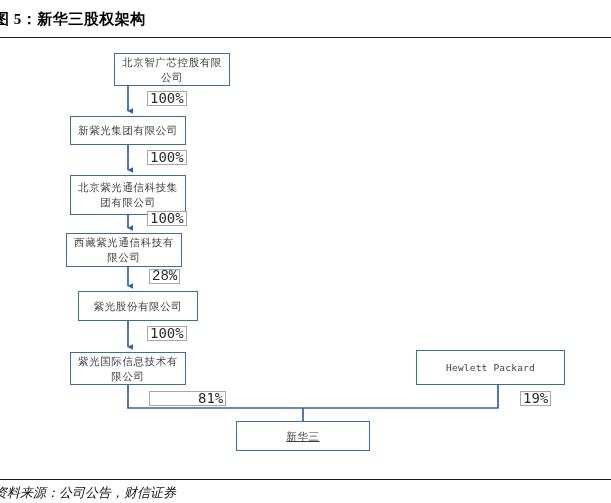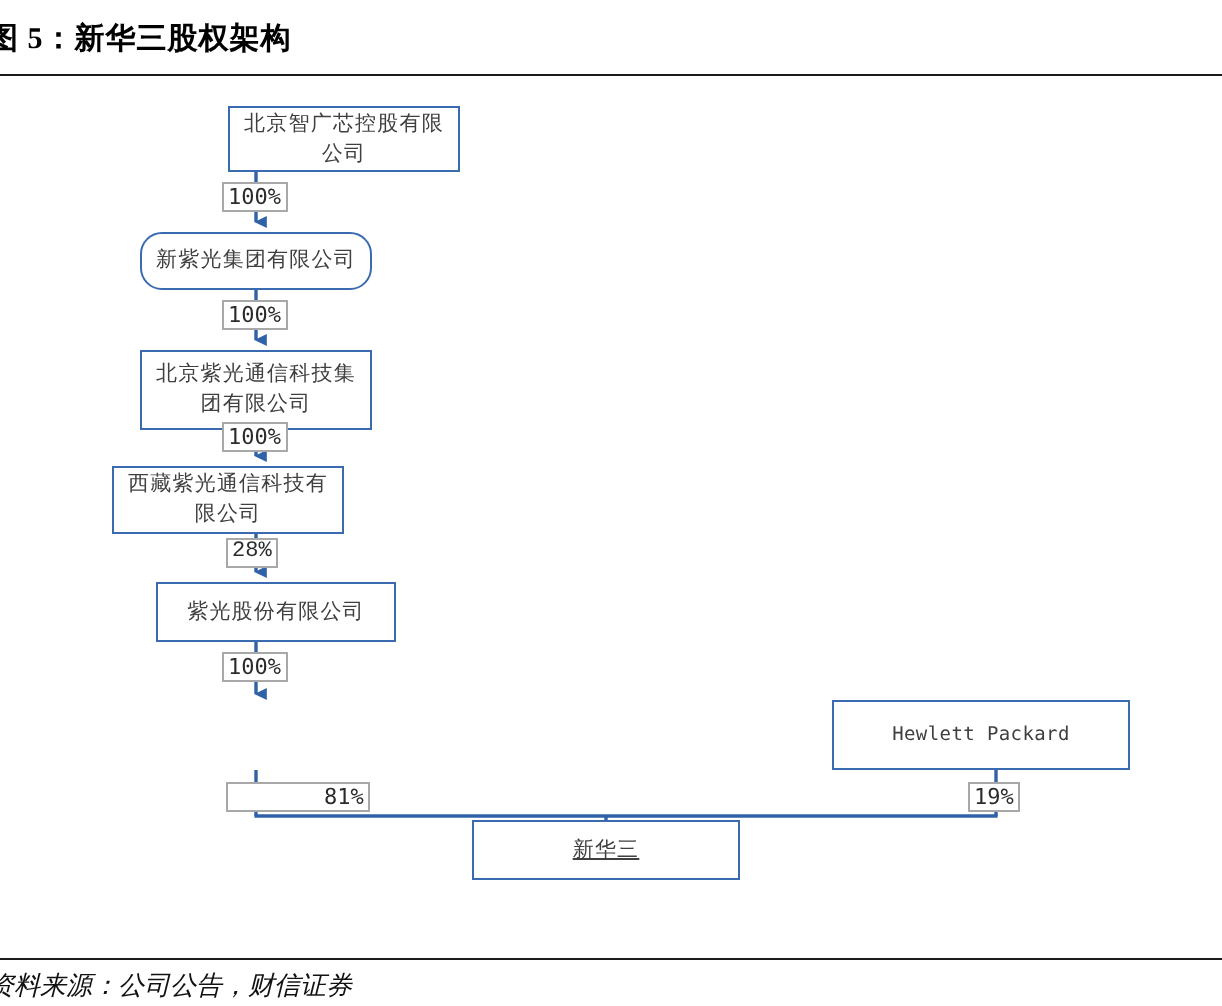--- a/index.html
+++ b/index.html
@@ -99,26 +99,27 @@
     color: #3f3f3f;
   }
 
   
   .pct-label {
     position: absolute;
     box-sizing: border-box;
     background: #ffffff;
     border: 1px solid #a8a8a8;
     font-family: "DejaVu Sans Mono", "Liberation Mono", monospace;
-    font-size: 11px;
+    font-size: 14px;
     line-height: 11px;
     color: #2b2b2b;
     padding: 1px 2px 1px 2px;
     white-space: nowrap;
     letter-spacing: 0;
+    margin-left: 36px;
   }
 </style>
 </head>
 <body>
 
 <div id="figure-title">图 5：新华三股权架构</div>
 <div id="title-rule"></div>
 
 <div id="diagram">
 
@@ -147,43 +148,44 @@
       <line x1="498" y1="347" x2="498" y2="370"></line>
 
       <line x1="303" y1="370" x2="303" y2="390" marker-end="url(#arrow)"></line>
     </g>
   </svg>
 
   <div class="node node-cn" style="left:70px; top:15px; width:116px; height:33px;margin-left:44px;">北京智广芯控股有限公司</div>
 
   <div class="pct-label" style="left:111px; top:53px;">100%</div>
 
-  <div class="node node-cn" style="left:70px; top:78px; width:116px; height:29px;border-radius:11px;">新紫光集团有限公司</div>
+  <div class="node node-cn" style="left:70px; top:78px; width:116px; height:29px;">新紫光集团有限公司</div>
 
   <div class="pct-label" style="left:111px; top:112px;">100%</div>
 
   <div class="node node-cn" style="left:70px; top:137px; width:116px; height:40px;">北京紫光通信科技集团有限公司</div>
 
   <div class="pct-label" style="left:111px; top:173px;">100%</div>
 
-  <div class="node node-cn" style="left:56px; top:195px; width:116px; height:34px;">西藏紫光通信科技有限公司</div>
+  <div class="node node-cn" style="left:66px; top:195px; width:116px; height:34px;">西藏紫光通信科技有限公司</div>
 
   <div class="pct-label" style="left:113px; top:231px;font-family:Liberation Mono, monospace;">28%</div>
 
   <div class="node node-cn" style="left:78px; top:253px; width:120px; height:30px;font-family:Liberation Serif, serif;">紫光股份有限公司</div>
 
   <div class="pct-label" style="left:111px; top:288px;">100%</div>
 
+  <div class="node node-cn" style="left:70px; top:314px; width:116px; height:33px;">紫光国际信息技术有限公司</div>
 
   <div class="pct-label" style="left:113px; top:353px;padding-left:48px;">81%</div>
 
   <div class="node node-en" style="left:416px; top:312px; width:149px; height:35px; flex-direction:column;">
     <span>Hewlett Packard</span>
   </div>
 
   <div class="pct-label" style="left:484px; top:353px;text-align:right;">19%</div>
 
-  <div class="node node-cn" style="left:236px; top:372px; width:134px; height:30px;text-decoration:underline;">新华三</div>
+  <div class="node node-cn" style="left:236px; top:383px; width:134px; height:30px;text-decoration:underline;">新华三</div>
 
 </div>
 
 <div id="footer-rule"></div>
 <div id="figure-source">资料来源：公司公告，财信证券</div>
 
 </body></html>

